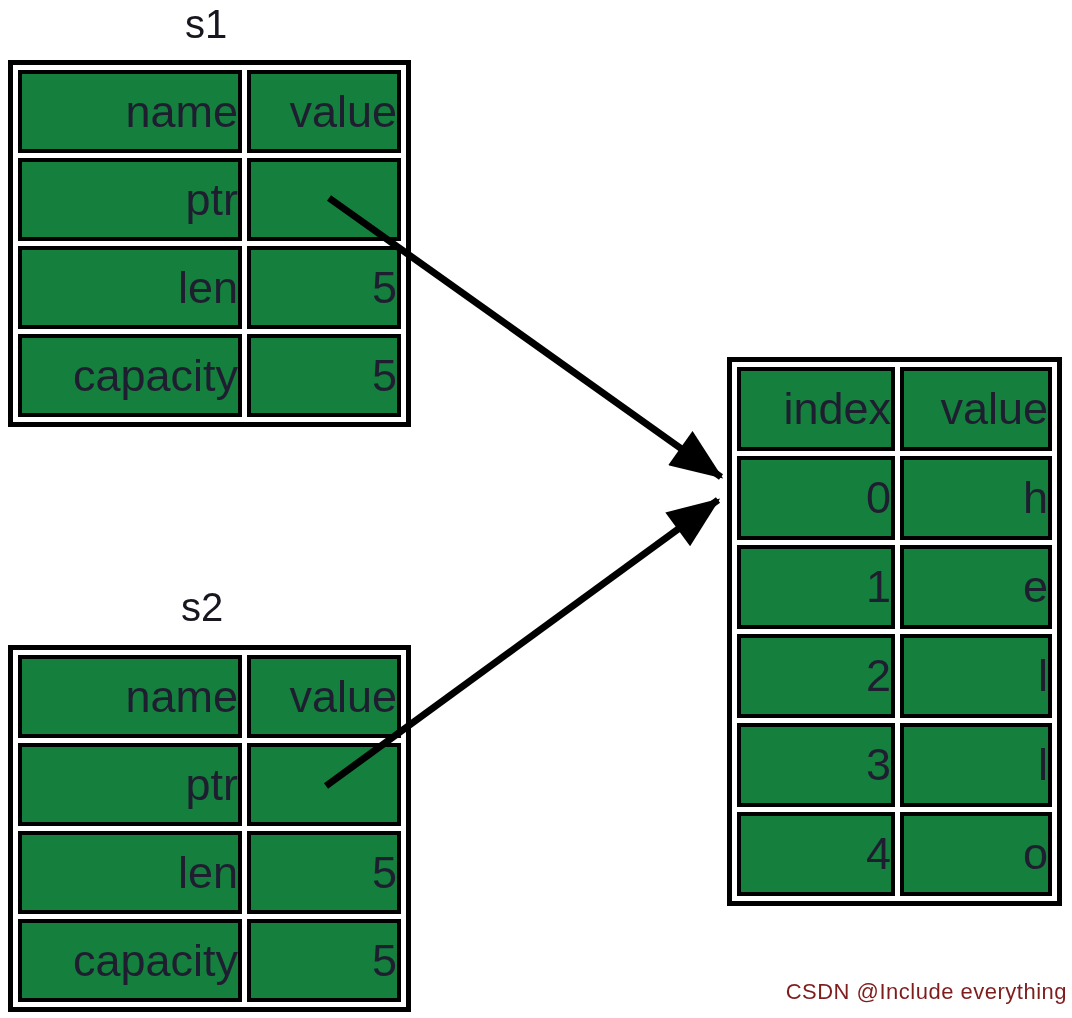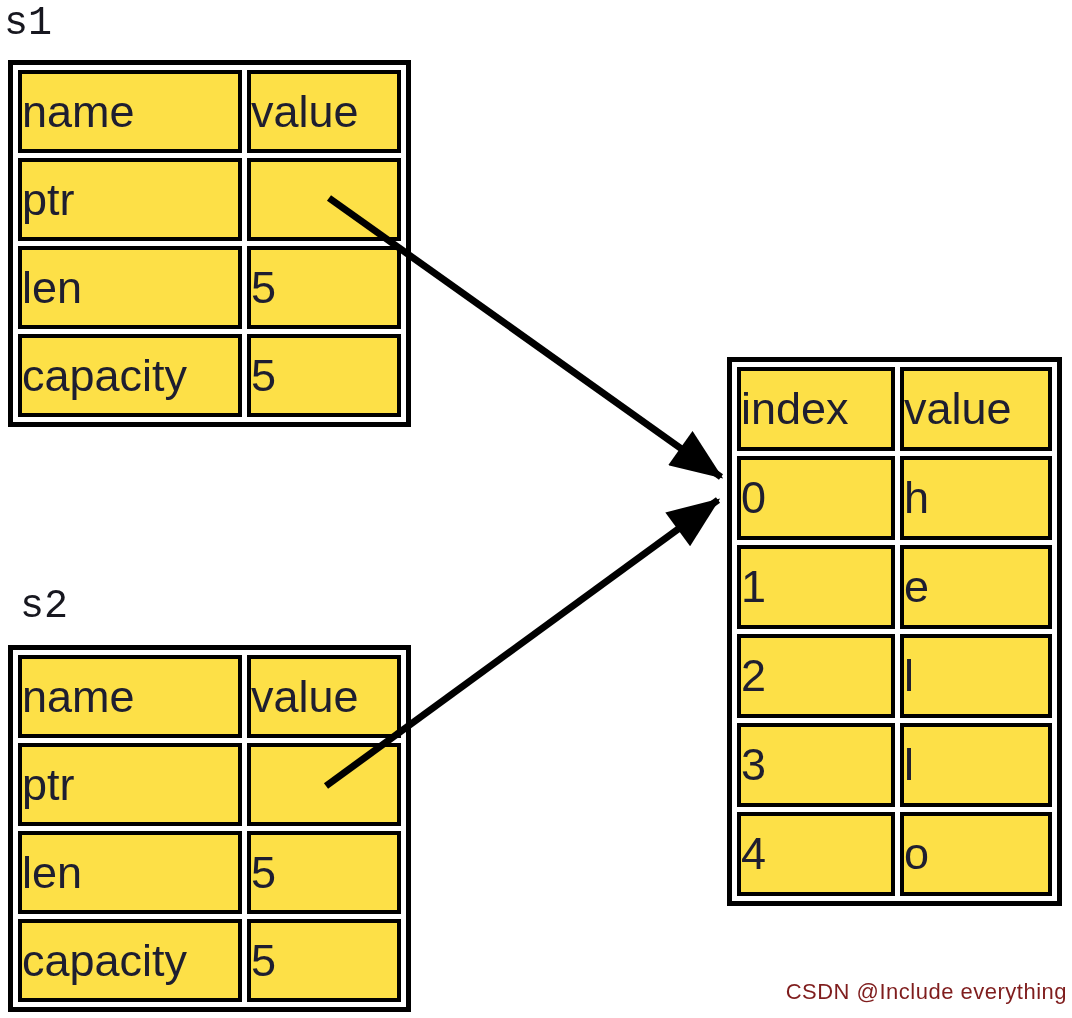--- a/index.html
+++ b/index.html
@@ -6,46 +6,46 @@
   body {
     width: 1072px; height: 1018px;
     position: relative;
     background: #ffffff;
     font-family: "Liberation Sans", sans-serif;
     overflow: hidden;
   }
   .var-label {
     position: absolute;
     width: 404px;
-    text-align: left;
-    font-family: Liberation Mono, monospace;
+    text-align: center;
+    font-family: Liberation Sans, sans-serif;
     font-size: 40px;
     font-weight: 500;
     color: #17171f;
     line-height: 48px;
   }
   table.mem {
     position: absolute;
     border-collapse: separate;
     border-spacing: 5px;
     border: 5px solid #000000;
     background: #ffffff;
     table-layout: fixed;
   }
   table.mem td {
     border: 4px solid #000000;
     padding: 0;
-    text-align: left;
+    text-align: right;
     vertical-align: middle;
     font-size: 45px;
     font-weight: 300;
     color: #1e1e30;
     height: 75px;
     overflow: hidden;
-    background: #fde047;
+    background: #15803d;
   }
   #s1-table td.col-name,  #s2-table td.col-name  { width: 216px; }
   #s1-table td.col-value, #s2-table td.col-value { width: 146px; }
   #heap-table td.col-index { width: 150px; }
   #heap-table td.col-value { width: 144px; }
   #heap-table td { height: 76px; }
   .arrows-overlay {
     position: absolute;
     left: 0; top: 0;
     width: 1072px; height: 1018px;
@@ -78,21 +78,21 @@
     <td class="col-name">len</td>
     <td class="col-value">5</td>
   </tr>
   <tr>
     <td class="col-name">capacity</td>
     <td class="col-value">5</td>
   </tr>
 </tbody>
   </table>
 
-<div class="var-label" style="left:20px; top:583px;">s2</div>
+<div class="var-label" style="left:0; top:583px;">s2</div>
 
 <table class="mem" id="s2-table" style="left:8px; top:645px;">
   <tbody>
       <tr>
     <td class="col-name">name</td>
     <td class="col-value">value</td>
   </tr>
   <tr>
     <td class="col-name">ptr</td>
     <td class="col-value"></td>

